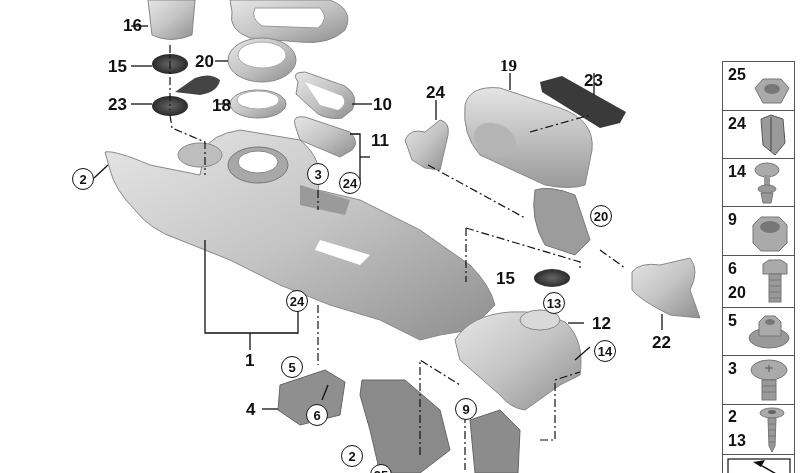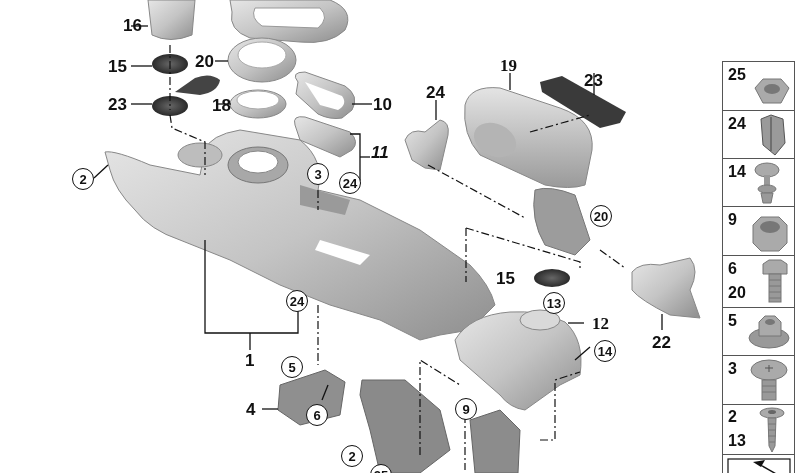--- a/index.html
+++ b/index.html
@@ -119,26 +119,26 @@
   </g>
 </svg>
 
 
 <div class="lbl" style="left:123px;top:17px;">16</div>
 <div class="lbl" style="left:108px;top:58px;">15</div>
 <div class="lbl" style="left:108px;top:96px;">23</div>
 <div class="lbl" style="left:195px;top:53px;">20</div>
 <div class="lbl" style="left:195px;top:97px;margin-left:17px;">18</div>
 <div class="lbl" style="left:373px;top:96px;text-align:center;">10</div>
-<div class="lbl" style="left:371px;top:144px;font-style:italic;">11</div>
+<div class="lbl" style="left:371px;top:132px;">11</div>
 <div class="lbl" style="left:426px;top:84px;">24</div>
 <div class="lbl" style="left:500px;top:57px;font-family:Liberation Serif, serif;">19</div>
 <div class="lbl" style="left:584px;top:72px;">23</div>
 <div class="lbl" style="left:496px;top:270px;">15</div>
-<div class="lbl" style="left:592px;top:315px;font-family:Liberation Serif, serif;">12</div>
+<div class="lbl" style="left:592px;top:315px;">12</div>
 <div class="lbl" style="left:652px;top:334px;">22</div>
 <div class="lbl" style="left:245px;top:352px;">1</div>
 <div class="lbl" style="left:246px;top:401px;">4</div>
 
 
 <div class="circ" style="left:72px;top:168px;">2</div>
 <div class="circ" style="left:307px;top:163px;">3</div>
 <div class="circ" style="left:339px;top:172px;">24</div>
 <div class="circ" style="left:590px;top:205px;">20</div>
 <div class="circ" style="left:543px;top:292px;">13</div>

